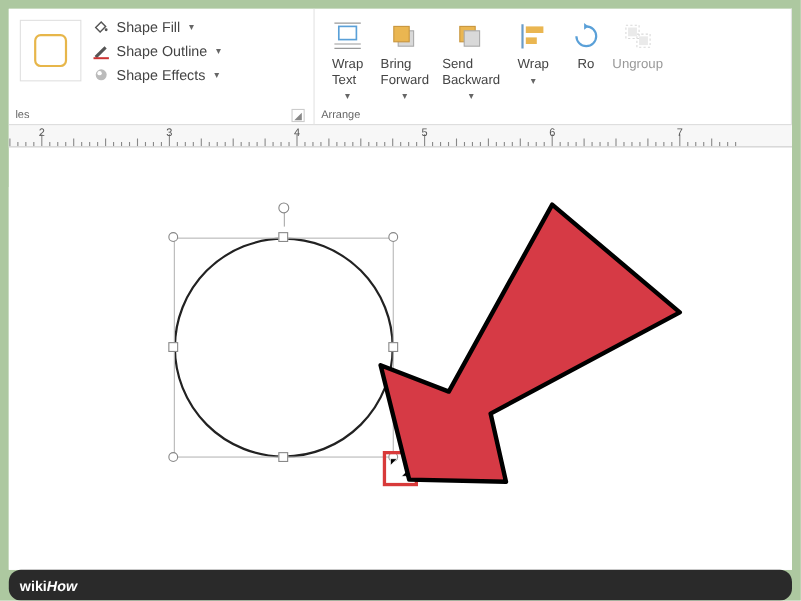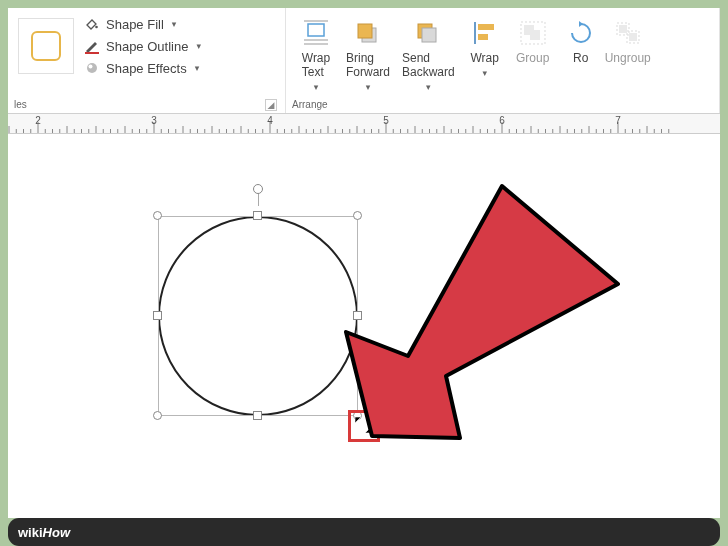--- a/index.html
+++ b/index.html
@@ -143,30 +143,20 @@
         <div class="big-btn">
           <span class="bic">
             <svg width="32" height="30" viewBox="0 0 32 30">
                 <line x1="6" y1="4" x2="6" y2="26" stroke="#6a9cc9" stroke-width="2"></line>
                 <rect x="9" y="6" width="16" height="6" fill="#eab651"></rect>
                 <rect x="9" y="16" width="10" height="6" fill="#eab651"></rect>
               </svg>
           </span>
           <span class="lbl">Wrap</span>
           <span class="dd2">▾</span>
-        </div>
-        <div class="big-btn" style="opacity:0.55">
-          <span class="bic">
-            <svg width="32" height="30" viewBox="0 0 32 30">
-                <rect x="4" y="4" width="24" height="22" fill="none" stroke="#bbb" stroke-dasharray="2 2"></rect>
-                <rect x="7" y="7" width="10" height="10" fill="#d9d9d9"></rect>
-                <rect x="13" y="12" width="10" height="10" fill="#d9d9d9"></rect>
-              </svg>
-          </span>
-          <span class="lbl">Group</span>
         </div>
         <div class="big-btn" style="padding-right:0">
           <span class="bic">
             <svg width="28" height="30" viewBox="0 0 28 30">
                 <path d="M14 6 A9 9 0 1 1 5 15" fill="none" stroke="#5aa0d8" stroke-width="2"></path>
                 <path d="M12 3 L16 6 L12 9 Z" fill="#5aa0d8"></path>
               </svg>
           </span>
           <span class="lbl">Ro</span>
         </div>

